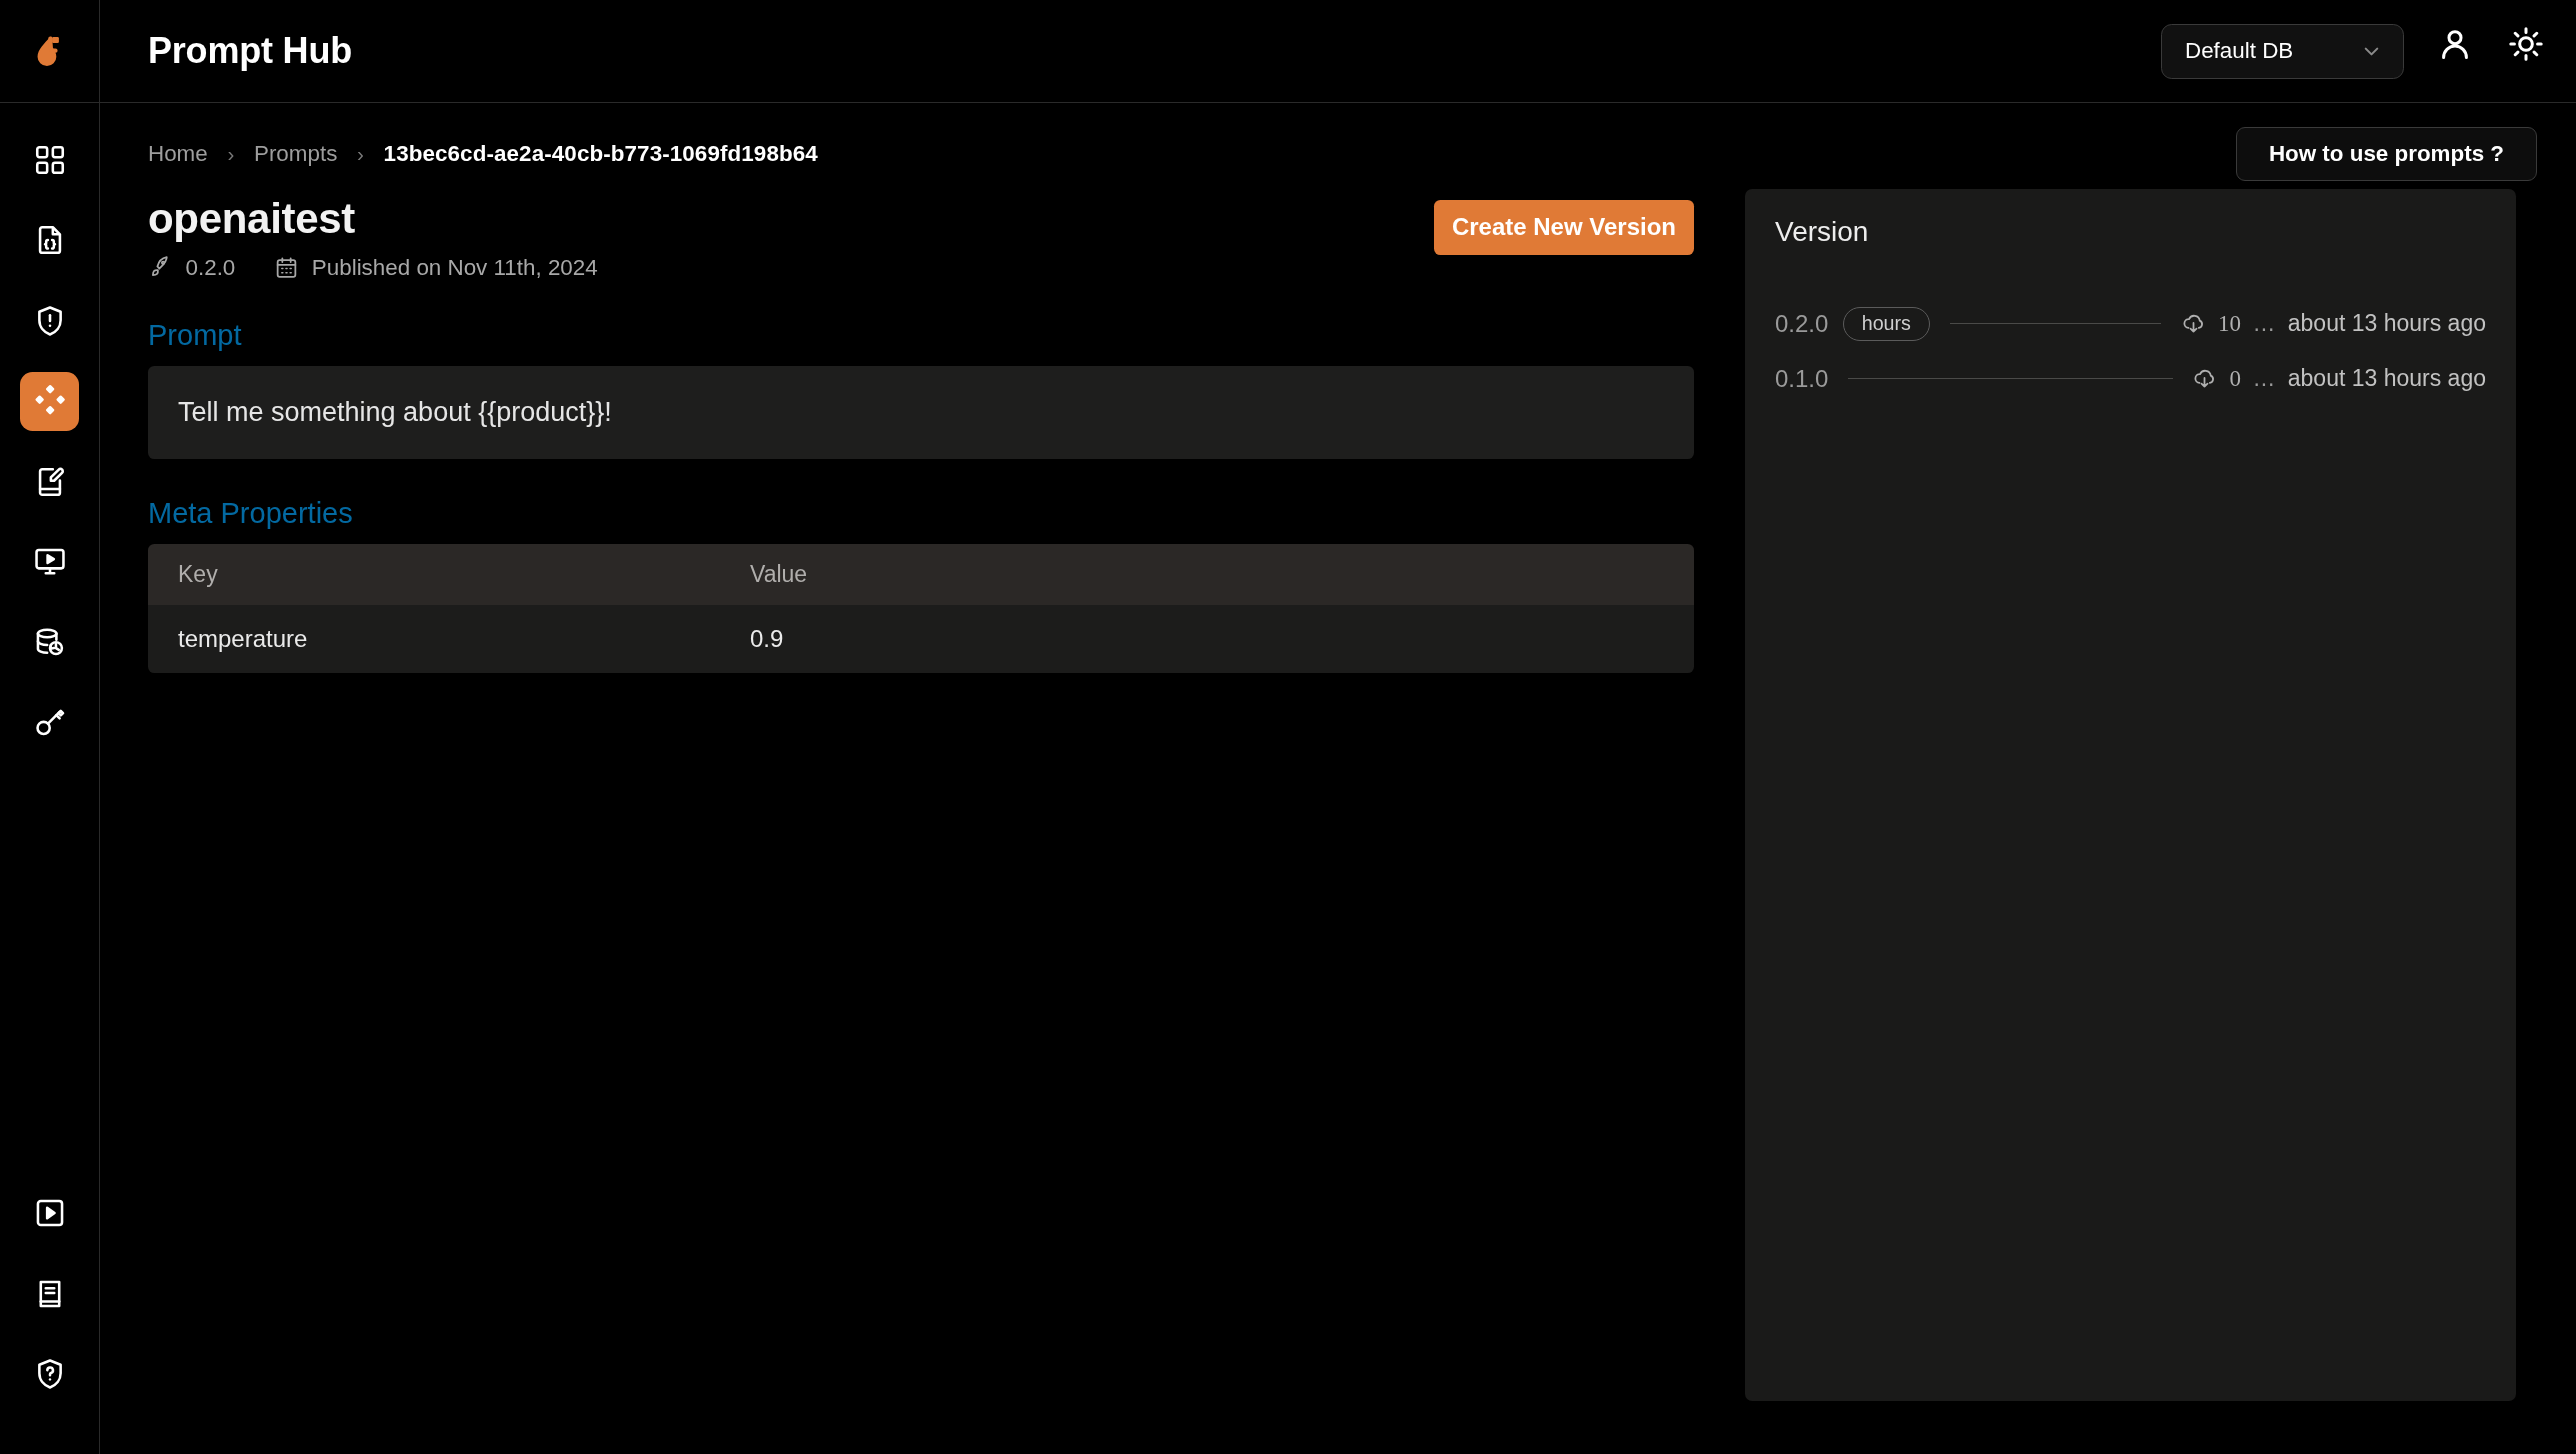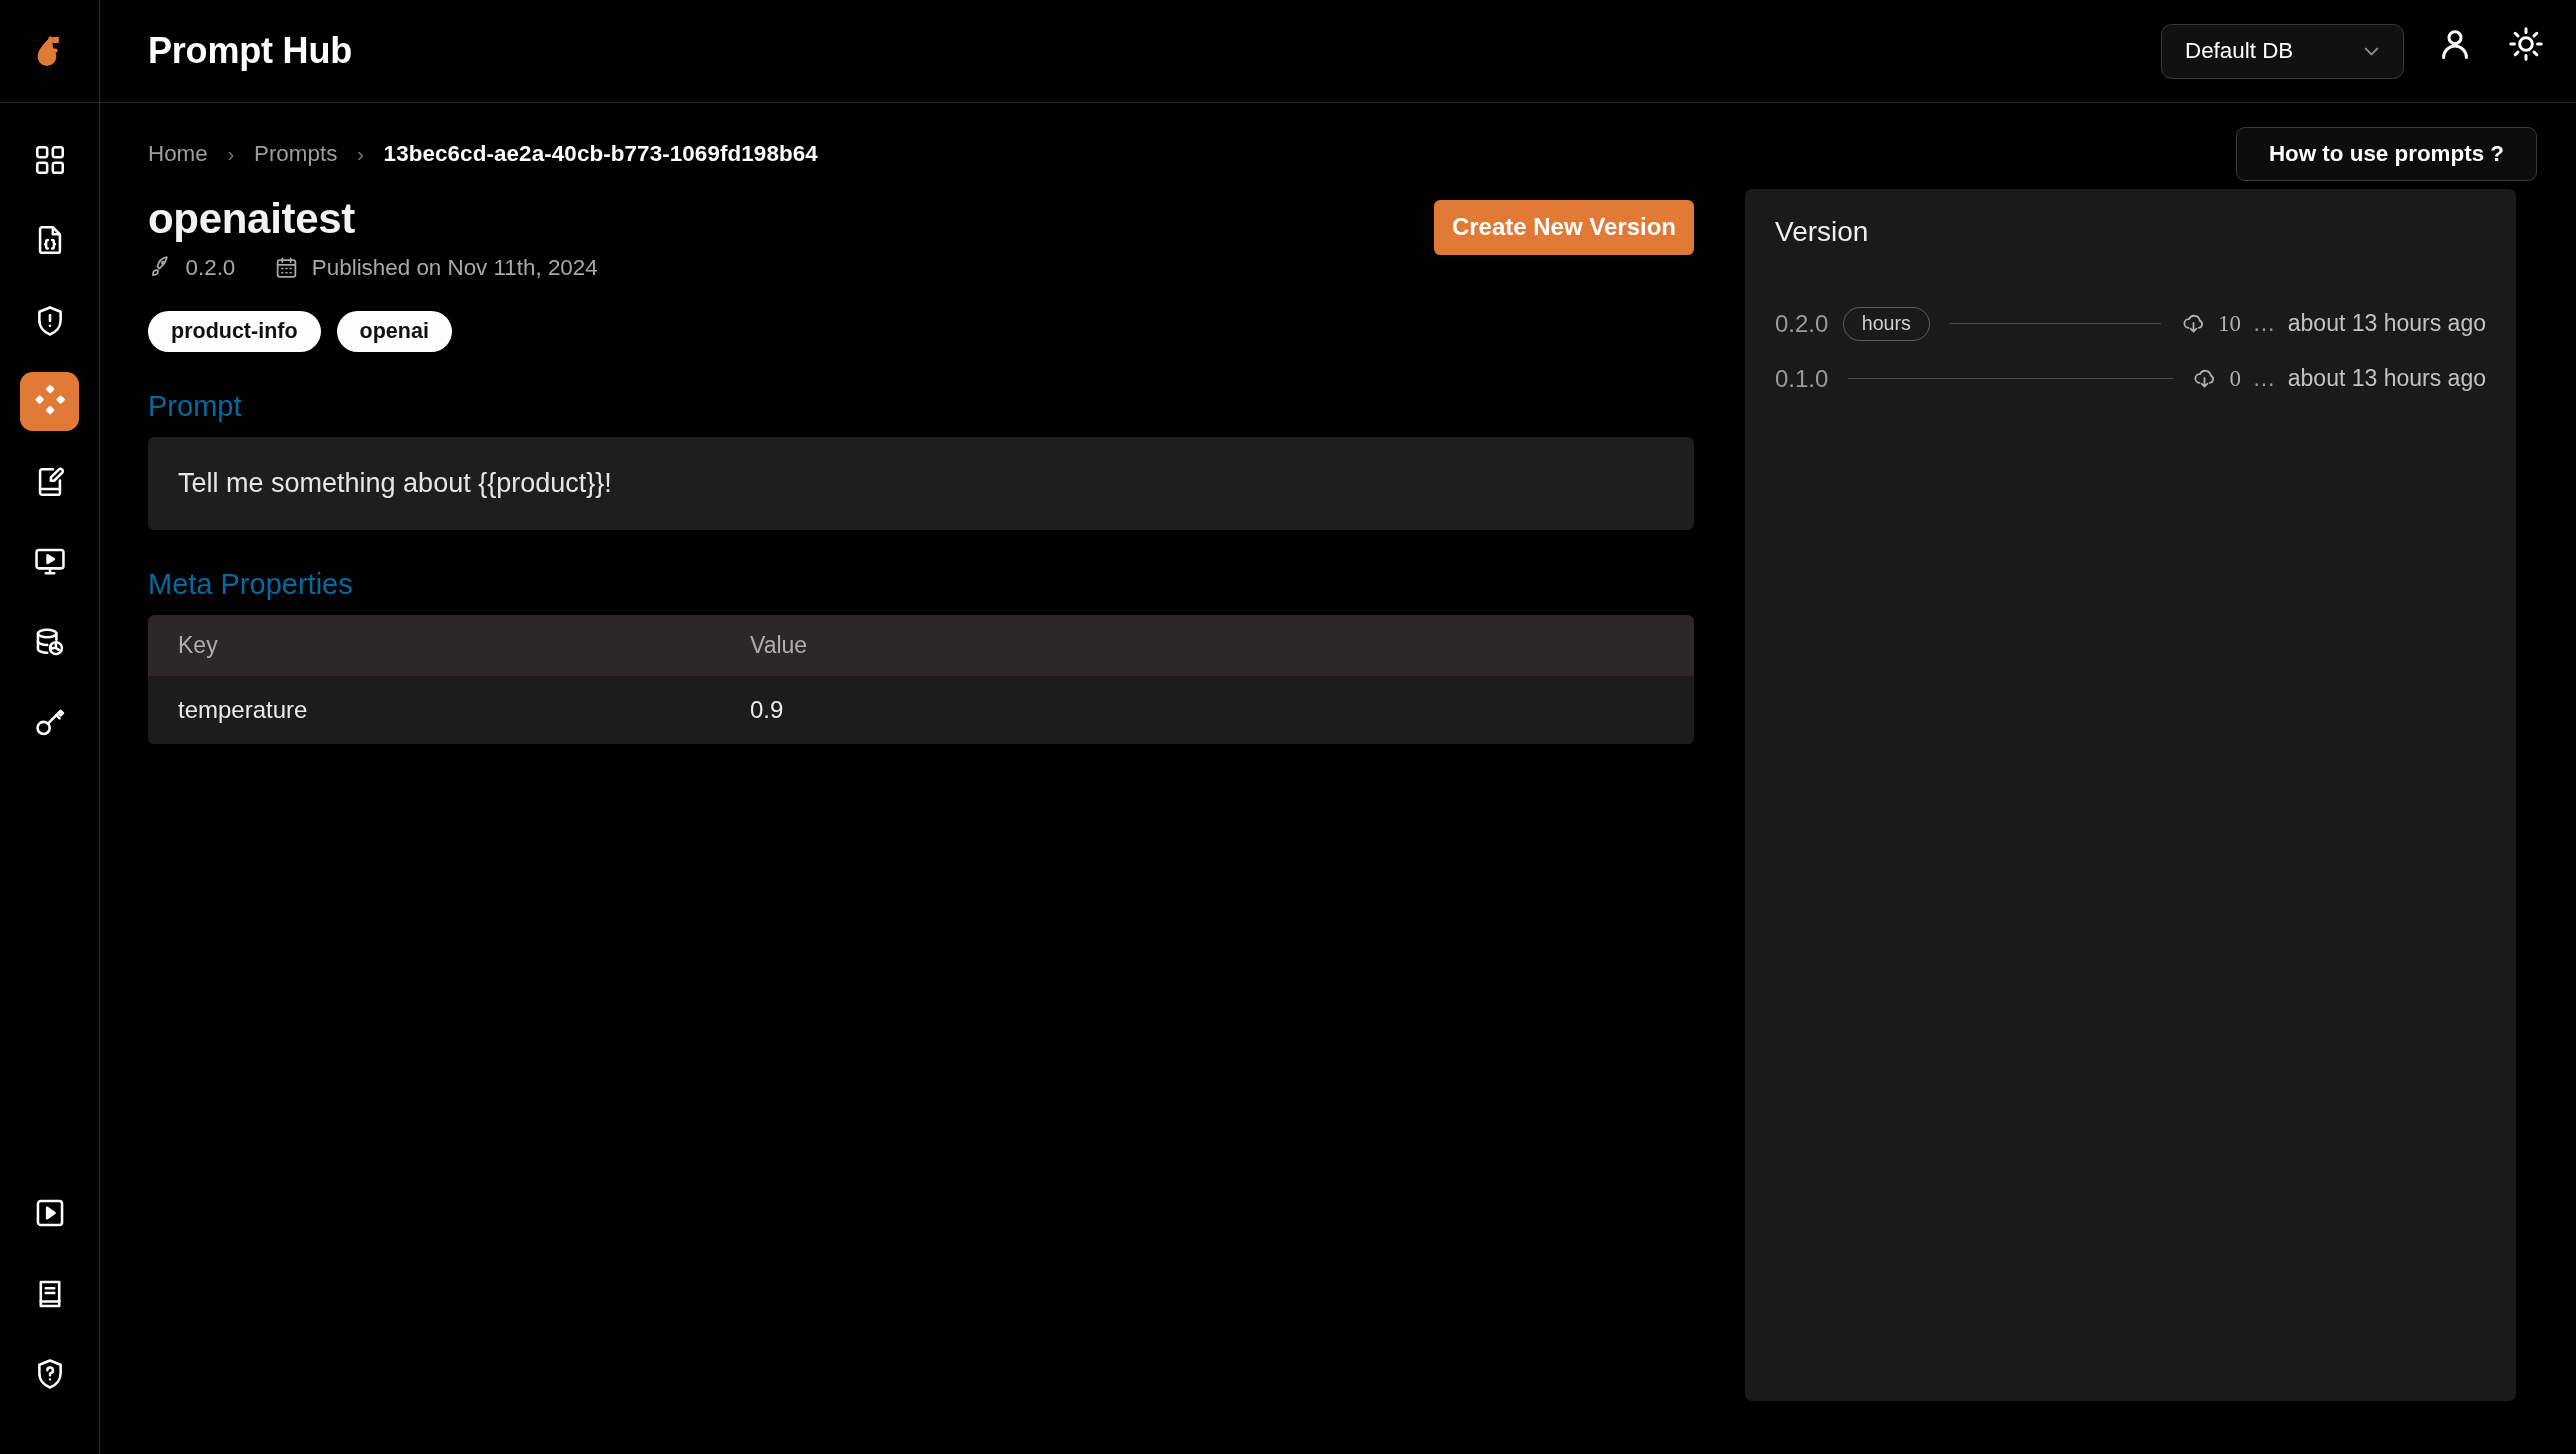--- a/index.html
+++ b/index.html
@@ -307,24 +307,20 @@
                     <path d="M3.5 9.5h17M8 3.2v3.6M16 3.2v3.6"></path>
                     <path d="M7.5 13h1M11.5 13h1M15.5 13h1M7.5 17h1M11.5 17h1M15.5 17h1" stroke-width="1.5"></path>
                   </svg>
                   <span>Published on Nov 11th, 2024</span>
                 </div>
               </div>
             </div>
             <button class="cnv-btn">Create New Version</button>
           </div>
 
-          <div class="tags">
-            <span class="tag">product-info</span>
-            <span class="tag">openai</span>
-          </div>
 
           <div class="sec-label">Prompt</div>
           <div class="prompt-box">
             <span>Tell me something about {{product}}!</span>
           </div>
 
           <div class="sec-label">Meta Properties</div>
           <table class="meta-table">
             <thead>
               <tr>

